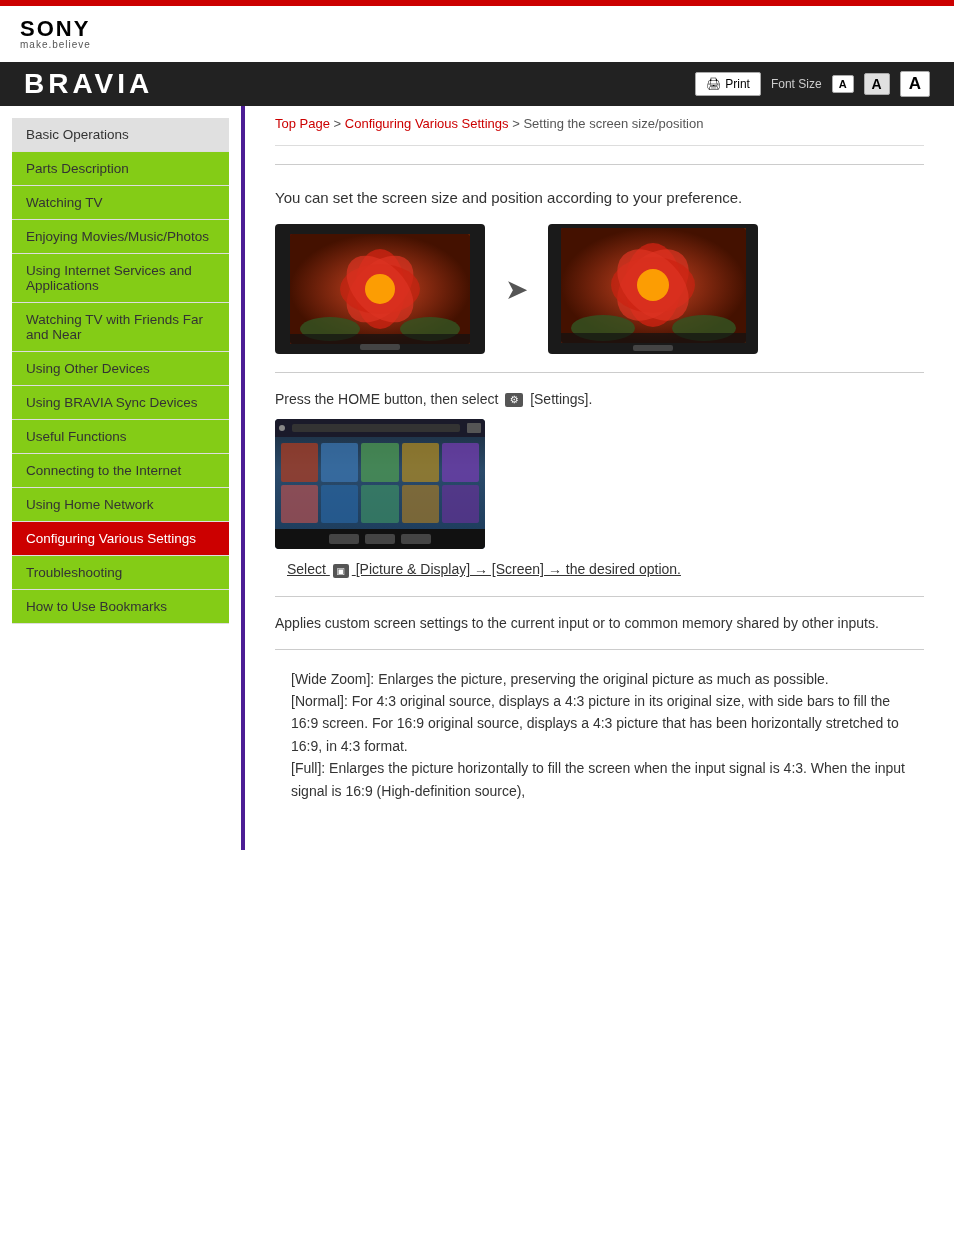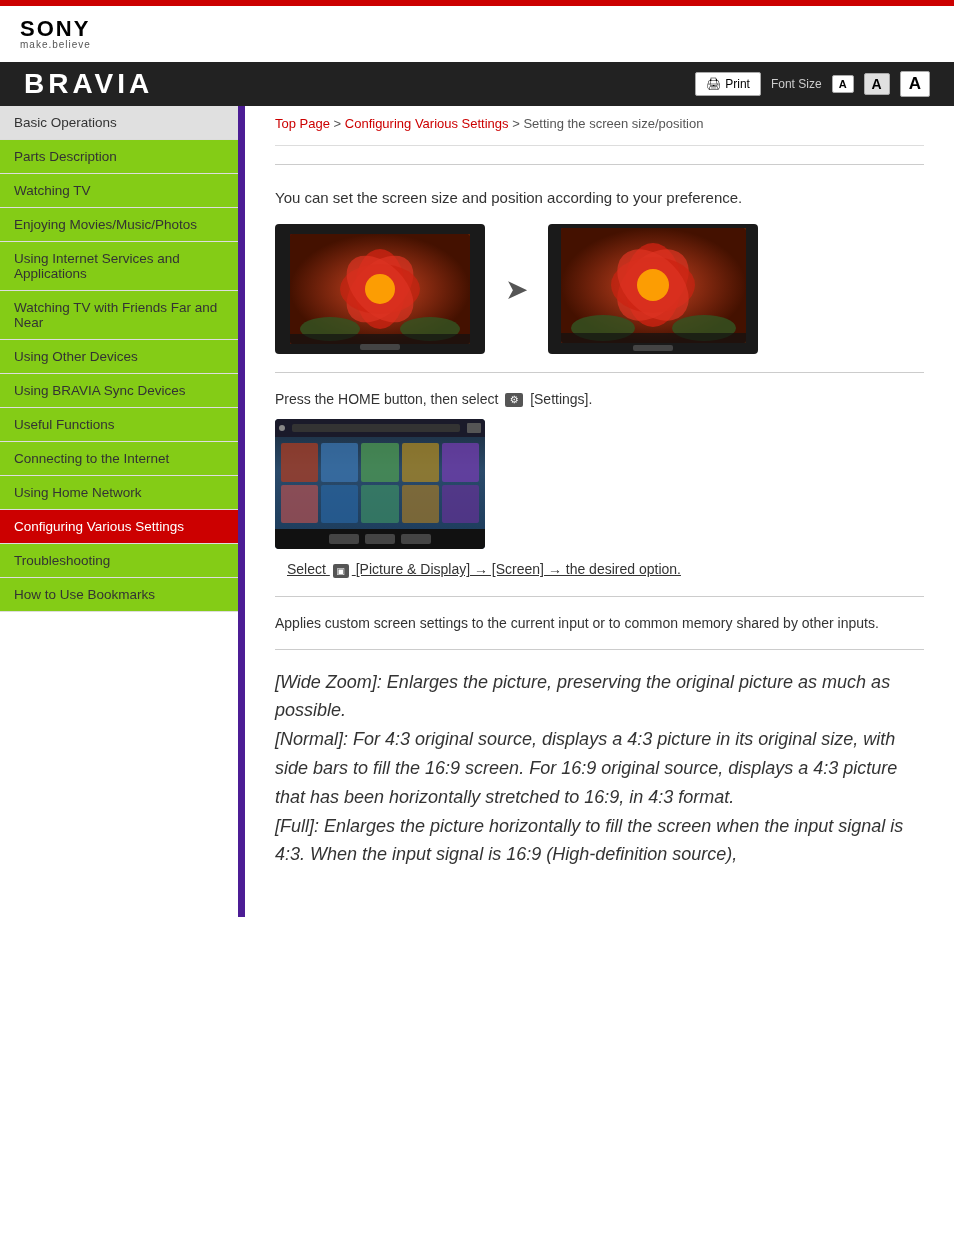--- a/index.html
+++ b/index.html
@@ -20,21 +20,21 @@
     .font-size-label { color: #ccc; font-size: 12px; }
     .font-btn { border: 1px solid #aaa; background: #fff; cursor: pointer; font-weight: bold; border-radius: 2px; }
     .font-btn-sm { font-size: 11px; padding: 2px 6px; }
     .font-btn-md { font-size: 14px; padding: 2px 7px; background: #e0e0e0; }
     .font-btn-lg { font-size: 17px; padding: 2px 8px; }
 
     
     .main-layout { display: flex; }
 
     
-    .sidebar { width: 245px; min-width: 245px; padding: 0; border-right: 7px solid #4c1d95; }
+    .sidebar { width: 245px; min-width: 245px; padding: 12px; border-right: 4px solid #4c1d95; }
     .sidebar-item { padding: 9px 14px; border-bottom: 1px solid #ddd; font-size: 13.5px; cursor: pointer; color: #333; background: #84cc16; }
     .sidebar-item.active { background: #c00; color: #fff; }
     .sidebar-item.section-header { background: #e0e0e0; font-weight: normal; }
 
     
     .content { flex: 1; padding: 0 30px 30px 30px; }
 
     
     .breadcrumb { padding: 10px 0 14px 0; font-size: 13px; color: #555; border-bottom: 1px solid #ddd; margin-bottom: 8px; }
     .breadcrumb a { color: #c00; text-decoration: none; }
@@ -69,21 +69,21 @@
     .screenshot-bottom { height: 20px; background: #111; display: flex; align-items: center; justify-content: center; gap: 6px; padding: 0 4px; }
     .screenshot-bottom-btn { width: 30px; height: 10px; background: #444; border-radius: 2px; }
 
     
     .select-text { font-size: 14px; margin: 12px 0 18px 12px; text-decoration: underline; }
 
     
     .apply-text { font-size: 14px; margin: 18px 0; }
 
     
-    .desc-text { font-size: 18px; line-height: 1.6; margin: 18px 0; font-style: italic; }
+    .desc-text { font-size: 14px; line-height: 1.6; margin: 18px 16px; }
 
     
     .page-number { text-align: center; font-size: 13px; color: #555; margin-top: 20px; }
   </style>
 </head>
 <body>
 
 <div class="top-bar"></div>
 
 <div class="header">

